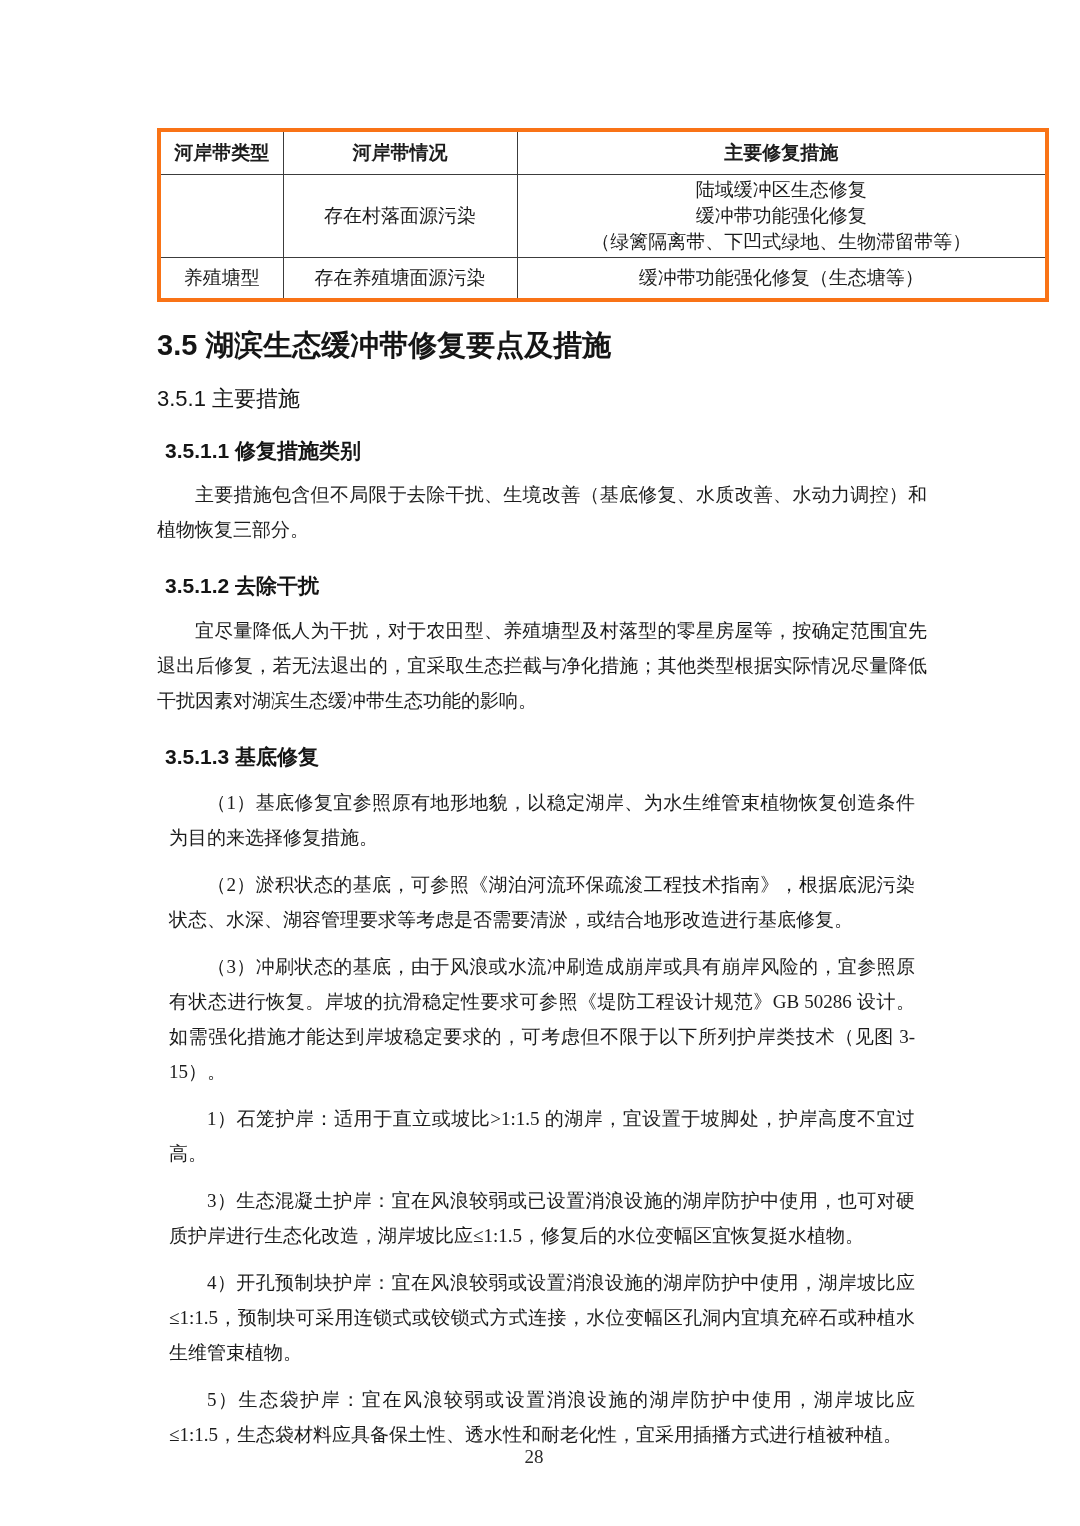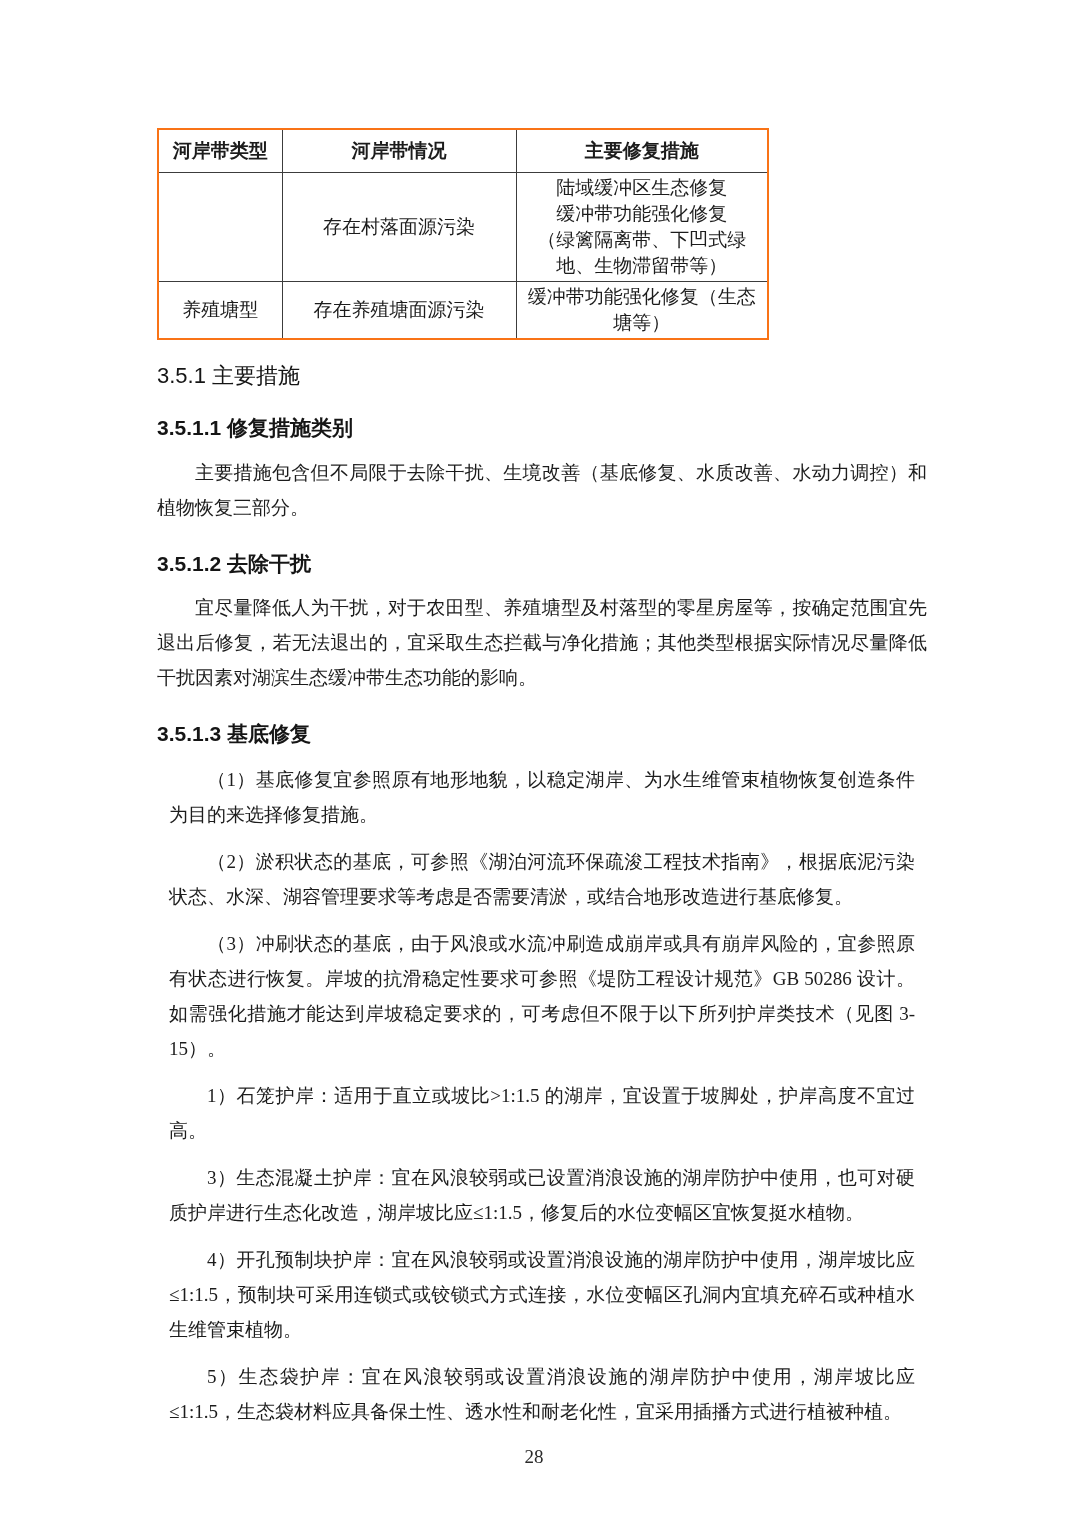--- a/index.html
+++ b/index.html
@@ -17,24 +17,24 @@
   }
   .content {
     position: absolute;
     left: 157px;
     top: 0;
     width: 770px;
   }
   
   table.doc-table {
     margin-top: 128px;
-    width: 612px;
+    width: 892px;
     border-collapse: collapse;
     table-layout: fixed;
-    border: 2px solid #f97316;
+    border: 4px solid #f97316;
     font-size: 19px;
   }
   table.doc-table col.c1 { width: 124px; }
   table.doc-table col.c2 { width: 234px; }
   table.doc-table th,
   table.doc-table td {
     border: 1px solid #3c3c3c;
     text-align: center;
     vertical-align: middle;
     padding: 2px 6px;
@@ -61,21 +61,21 @@
     font-size: 22px;
     font-weight: 400;
     margin: 23px 0 0 0;
     line-height: 1.2;
     color: #151515;
   }
   h3.h-sub2 {
     font-family: "Liberation Sans", "DejaVu Sans", sans-serif;
     font-size: 21px;
     font-weight: 700;
-    margin: 26px 0 0 0;
+    margin: 26px 0 0 8px;
     line-height: 1.2;
     color: #151515;
   }
   
   p.para {
     font-size: 19px;
     line-height: 35px;
     text-align: justify;
     text-indent: 2em;
     margin: 14px 0 0 0;
@@ -122,20 +122,21 @@
         </td>
       </tr>
       <tr class="row-pond">
         <td>养殖塘型</td>
         <td>存在养殖塘面源污染</td>
         <td>缓冲带功能强化修复（生态塘等）</td>
       </tr>
     </tbody>
   </table>
 
+  <h1 class="h-sec">3.5 湖滨生态缓冲带修复要点及措施</h1>
 
   <h2 class="h-sub">3.5.1 主要措施</h2>
 
   <h3 class="h-sub2">3.5.1.1 修复措施类别</h3>
   <p class="para">主要措施包含但不局限于去除干扰、生境改善（基底修复、水质改善、水动力调控）和植物恢复三部分。</p>
 
   <h3 class="h-sub2">3.5.1.2 去除干扰</h3>
   <p class="para">宜尽量降低人为干扰，对于农田型、养殖塘型及村落型的零星房屋等，按确定范围宜先退出后修复，若无法退出的，宜采取生态拦截与净化措施；其他类型根据实际情况尽量降低干扰因素对湖滨生态缓冲带生态功能的影响。</p>
 
   <h3 class="h-sub2">3.5.1.3 基底修复</h3>

